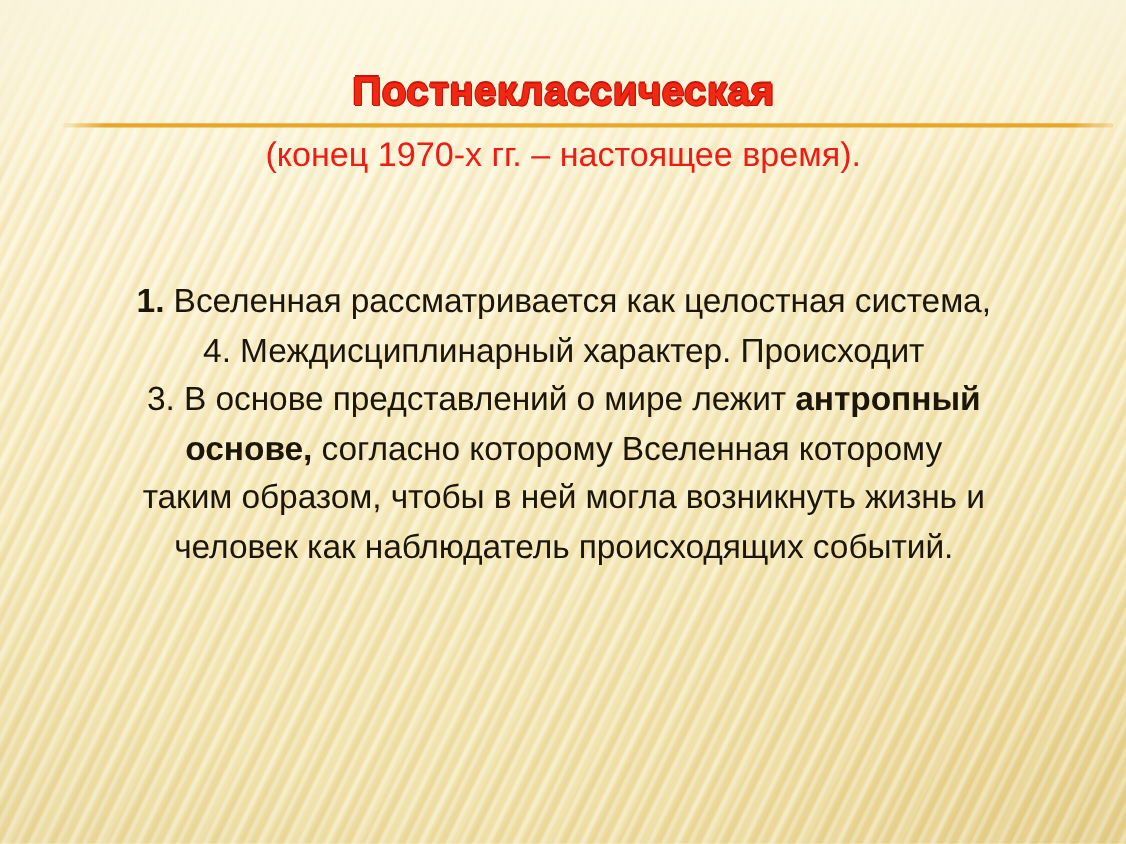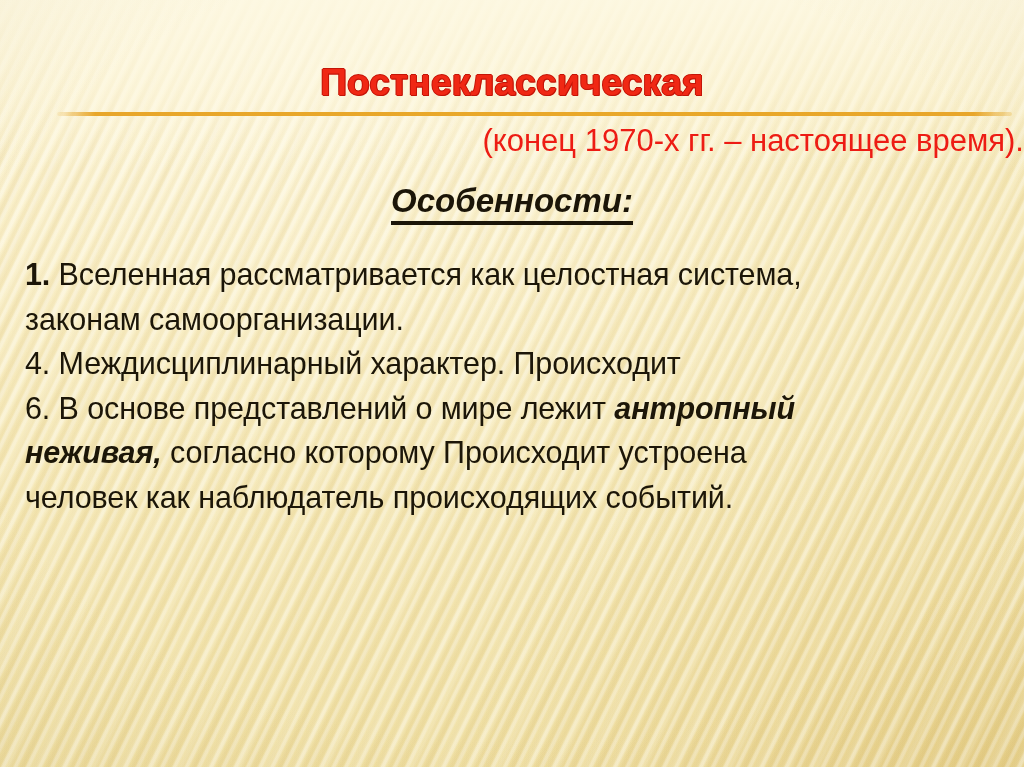--- a/index.html
+++ b/index.html
@@ -125,21 +125,21 @@
       #e8a62a 96%,
       rgba(230,170,40,0.25) 100%);
     border-radius: 2px;
   }
 
   .subtitle {
     position: absolute;
     top: 123px;
     left: 0;
     width: 1024px;
-    text-align: right;
+    text-align: center;
     font-size: 31px;
     font-weight: normal;
     color: #ed1c14;
     white-space: nowrap;
   }
 
   .section-heading {
     position: absolute;
     top: 182px;
     left: 0;
@@ -162,23 +162,24 @@
     top: 252px;
     left: 25px;
     width: 975px;
     font-size: 30.5px;
     line-height: 44.5px;
     color: #1c1608;
     letter-spacing: -0.1px;
   }
   .body .line {
     white-space: nowrap;
+    text-align: center;
   }
   .b  { font-weight: bold; }
-  .bi { font-weight: bold; font-style: italic; }
+  .bi { font-weight: bold; }
 </style>
 </head>
 <body>
 
 <div id="slide">
 
   <div class="bg-base"></div>
   <div class="bg-warm"></div>
   <div class="bg-stripes"></div>
   <div class="bg-stripes-soft"></div>
@@ -186,27 +187,24 @@
   <div class="bg-vignette"></div>
 
   <div class="content">
 
     <div class="title">Постнеклассическая</div>
 
     <div class="divider"></div>
 
     <div class="subtitle">(конец 1970-х гг. – настоящее время).</div>
 
-    <div class="section-heading">
-      <span>Особенности:</span>
-    </div>
 
     <div class="body" id="body-text">
         <div class="line"><span class="b">1.</span><span> Вселенная рассматривается как целостная система,</span></div>
-        <div class="line"><span>законам самоорганизации.</span></div>
         <div class="line"><span>4. Междисциплинарный характер. Происходит</span></div>
-        <div class="line"><span>6. В основе представлений о мире лежит </span><span class="bi">антропный</span></div>
-        <div class="line"><span class="bi">неживая,</span><span> согласно которому Происходит устроена</span></div>
+        <div class="line"><span>3. В основе представлений о мире лежит </span><span class="bi">антропный</span></div>
+        <div class="line"><span class="bi">основе,</span><span> согласно которому Вселенная которому</span></div>
+        <div class="line"><span>таким образом, чтобы в ней могла возникнуть жизнь и</span></div>
         <div class="line"><span>человек как наблюдатель происходящих событий.</span></div>
       </div>
 
   </div>
 </div>
 
 </body></html>

